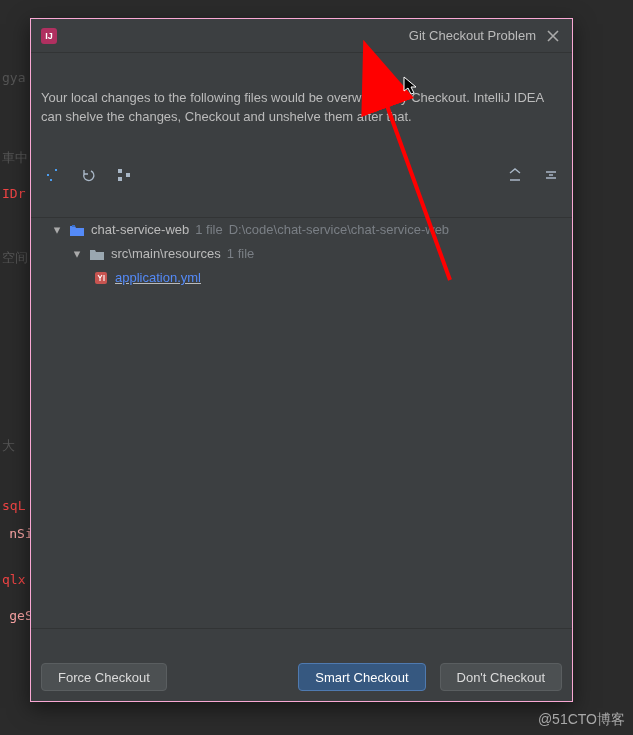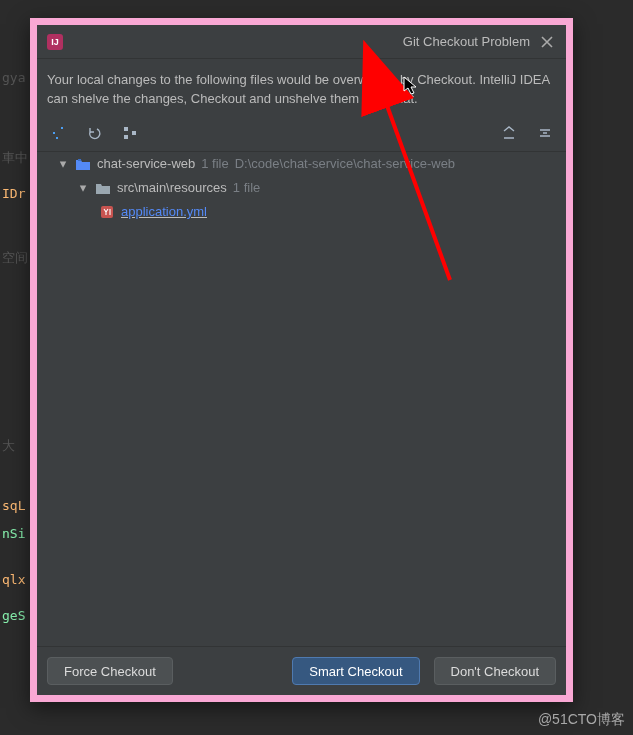--- a/index.html
+++ b/index.html
@@ -12,29 +12,29 @@
       position: relative;
       overflow: hidden;
     }
     
     .bg-editor {
       position: absolute; left: 0; top: 16px; width: 40px; height: 735px;
       overflow: hidden; font-family: "Consolas", monospace;
       font-size: 13px; line-height: 28px; color: #555;
     }
     .bg-editor .line { white-space: pre; padding-left: 2px; }
-    .bg-editor .orange { color: #86efac; }
-    .bg-editor .green { color: #fdba74; }
+    .bg-editor .orange { color: #fca5a5; text-align: center; }
+    .bg-editor .green { color: #ef4444; }
     
     .dialog {
       position: absolute; left: 30px; top: 18px; width: 543px; height: 684px;
       background: #3c3f41;
-      border: 7px solid #f9a8d4;
+      border: 1px solid #f9a8d4;
       box-shadow: 0 6px 20px rgba(0,0,0,0.5);
-      display: flex; flex-direction: column;
+      display: flex; flex-direction: column; gap: 24px;
     }
     .titlebar {
       height: 34px; display: flex; align-items: center;
       padding: 0 10px; gap: 8px;
       border-bottom: 1px solid #323435;
     }
     .appicon {
       width: 16px; height: 16px; background: #b03060;
       border-radius: 3px; display: flex; align-items: center; justify-content: center;
       font-size: 9px; font-weight: bold; color: #fff;

